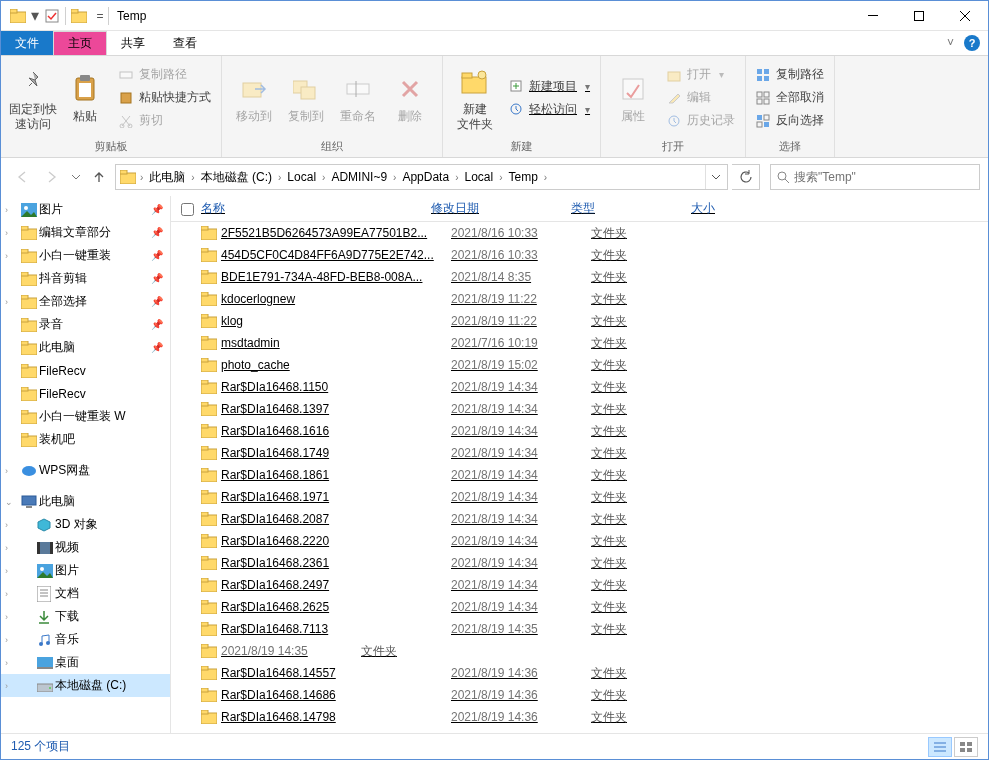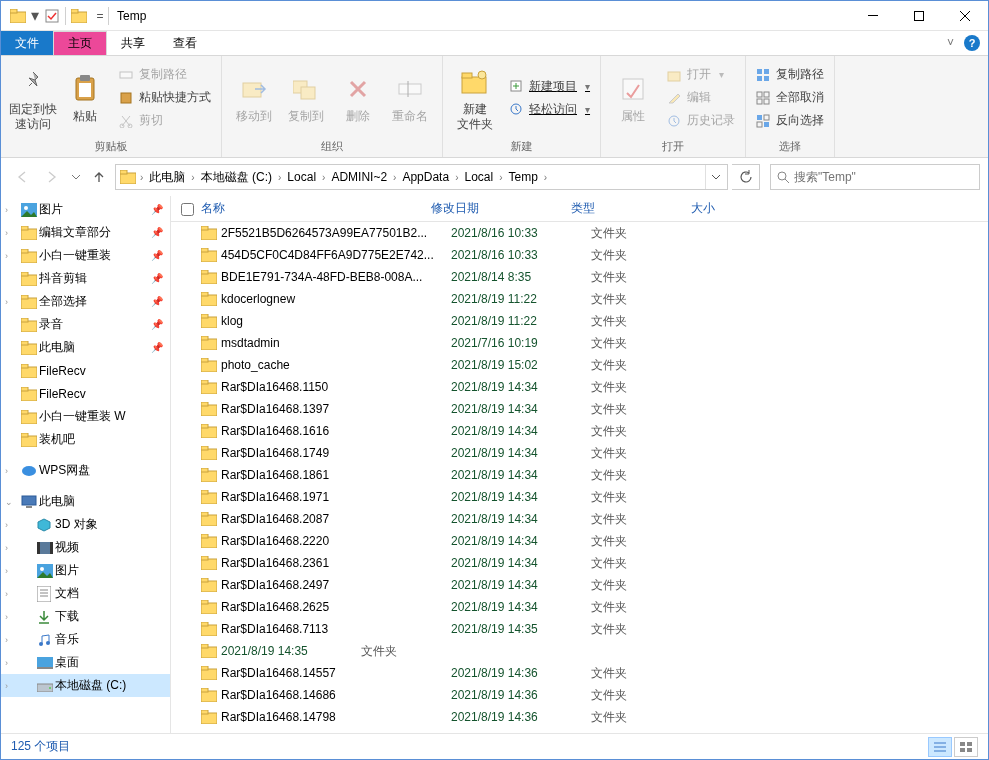--- a/index.html
+++ b/index.html
@@ -52,33 +52,33 @@
 
 
 .workarea { display: flex; height: 537px; position: relative; }
 .navpane { width: 170px; border-right: 1px solid #e5e5e5; overflow-y: auto; overflow-x: hidden; padding-top: 2px; }
 .nav-item { display: flex; align-items: center; height: 23px; font-size: 12px; color: #000; padding-left: 20px; cursor: pointer; white-space: nowrap; position: relative; }
 .nav-item.selected { background: #cce8ff; }
 .nav-item .exp { position: absolute; left: 4px; color: #999; font-size: 9px; }
 .nav-item .nic { width: 18px; display: flex; align-items: center; }
 .nav-spacer { height: 8px; }
 
-.listpane { flex: 1; display: flex; flex-direction: column; overflow: hidden; position: relative; }
+.listpane { flex: 1; display: flex; flex-direction: column; overflow: hidden; position: relative; text-decoration: underline; }
 .list-header { display: flex; height: 26px; align-items: center; border-bottom: 1px solid #e5e5e5; font-size: 12px; color: #1e5bb0; padding-left: 10px; }
 .list-header .hcb { width: 20px; }
 .list-header .hcb input { vertical-align: middle; }
 .col-name { width: 230px; }
 .col-date { width: 140px; }
 .col-type { width: 120px; }
 .col-size { width: 60px; }
 .list-body { flex: 1; overflow-y: auto; overflow-x: hidden; }
 .row { display: flex; align-items: center; height: 22px; font-size: 12px; color: #000; padding-left: 30px; cursor: default; }
 .row .ric2 { width: 20px; display: flex; align-items: center; }
 .row .c-name { width: 230px; white-space: nowrap; overflow: hidden; text-overflow: ellipsis; padding-right: 8px; }
-.row .c-date { width: 140px; color: #14532d; }
+.row .c-date { width: 140px; color: #737373; }
 .row .c-type { width: 120px; color: #555; }
 
 
 .statusbar { height: 26px; border-top: 1px solid #e5e5e5; display: flex; align-items: center; padding: 0 10px; font-size: 12px; color: #1e5bb0; }
 .statusbar-right { margin-left: auto; display: flex; gap: 2px; }
 .view-btn { width: 24px; height: 20px; border: 1px solid #ccc; display: flex; align-items: center; justify-content: center; }
 .view-btn.active { background: #cce8ff; border-color: #99c9ff; }
 
 
 svg { display: block; }
@@ -216,34 +216,34 @@
         <span class="ric">
             <svg width="26" height="24">
               <rect x="0" y="4" width="14" height="12" fill="#ffe08a" stroke="#caa23c"></rect>
               <rect x="8" y="10" width="14" height="12" fill="#ffe08a" stroke="#caa23c"></rect>
             </svg>
           </span>
         <span class="rlabel">复制到</span>
       </div>
       <div class="rbtn-large disabled">
         <span class="ric">
-            <svg width="22" height="22">
-              <path d="M4 4 L18 18 M18 4 L4 18" stroke="#c44" stroke-width="3"></path>
-            </svg>
-          </span>
-        <span class="rlabel">删除</span>
-      </div>
-      <div class="rbtn-large disabled">
-        <span class="ric">
             <svg width="24" height="20">
               <rect x="1" y="5" width="22" height="10" fill="#fff" stroke="#999"></rect>
               <line x1="10" y1="2" x2="10" y2="18" stroke="#555"></line>
             </svg>
           </span>
         <span class="rlabel">重命名</span>
+      </div>
+      <div class="rbtn-large disabled">
+        <span class="ric">
+            <svg width="22" height="22">
+              <path d="M4 4 L18 18 M18 4 L4 18" stroke="#c44" stroke-width="3"></path>
+            </svg>
+          </span>
+        <span class="rlabel">删除</span>
       </div>
     </div>
     <div class="ribbon-group-label">组织</div>
   </div>
 
   <div class="ribbon-group">
     <div class="ribbon-group-content">
       <div class="rbtn-large">
         <span class="ric">
             <svg width="30" height="26">
@@ -395,21 +395,21 @@
         </svg>
       </span>
     <span class="bc-sep">›</span>
     <span id="bc-container" style="display:flex;align-items:center;overflow:hidden;">
         <span class="bc-seg">此电脑</span>
         <span class="bc-sep">›</span>
         <span class="bc-seg">本地磁盘 (C:)</span>
         <span class="bc-sep">›</span>
         <span class="bc-seg">Local</span>
         <span class="bc-sep">›</span>
-        <span class="bc-seg">ADMINI~2</span>
+        <span class="bc-seg">ADMINI~9</span>
         <span class="bc-sep">›</span>
         <span class="bc-seg">AppData</span>
         <span class="bc-sep">›</span>
         <span class="bc-seg">Local</span>
         <span class="bc-sep">›</span>
         <span class="bc-seg">Temp</span>
         <span class="bc-sep">›</span>
       </span>
     <span class="bc-dropdown">
         <svg width="10" height="10">

